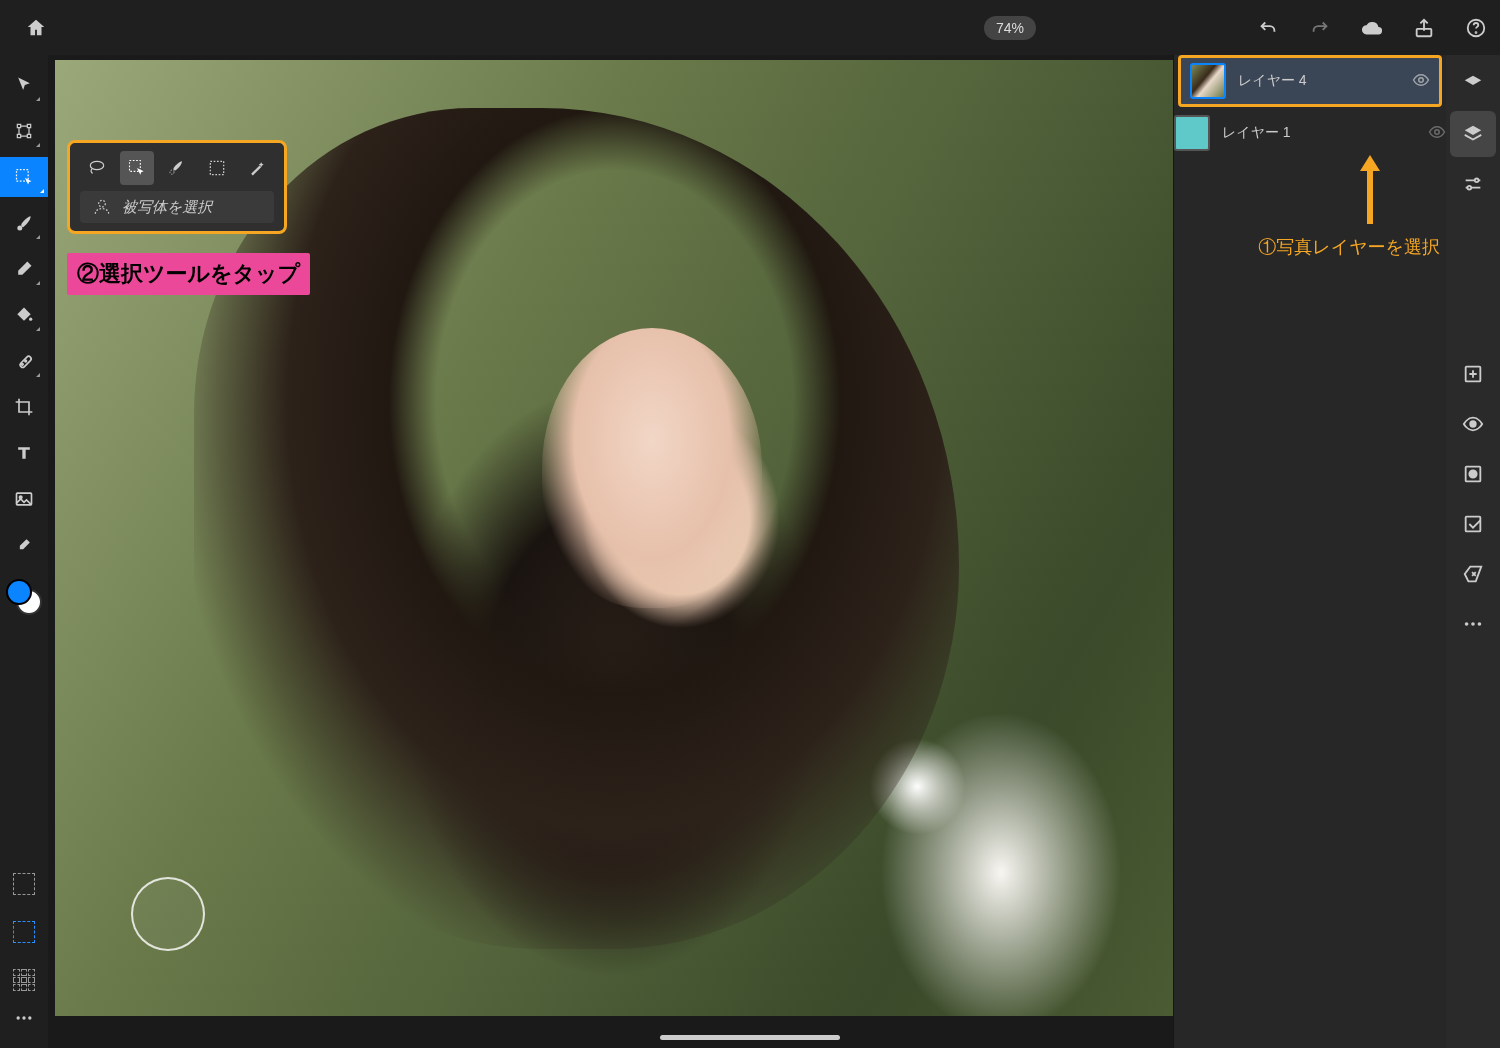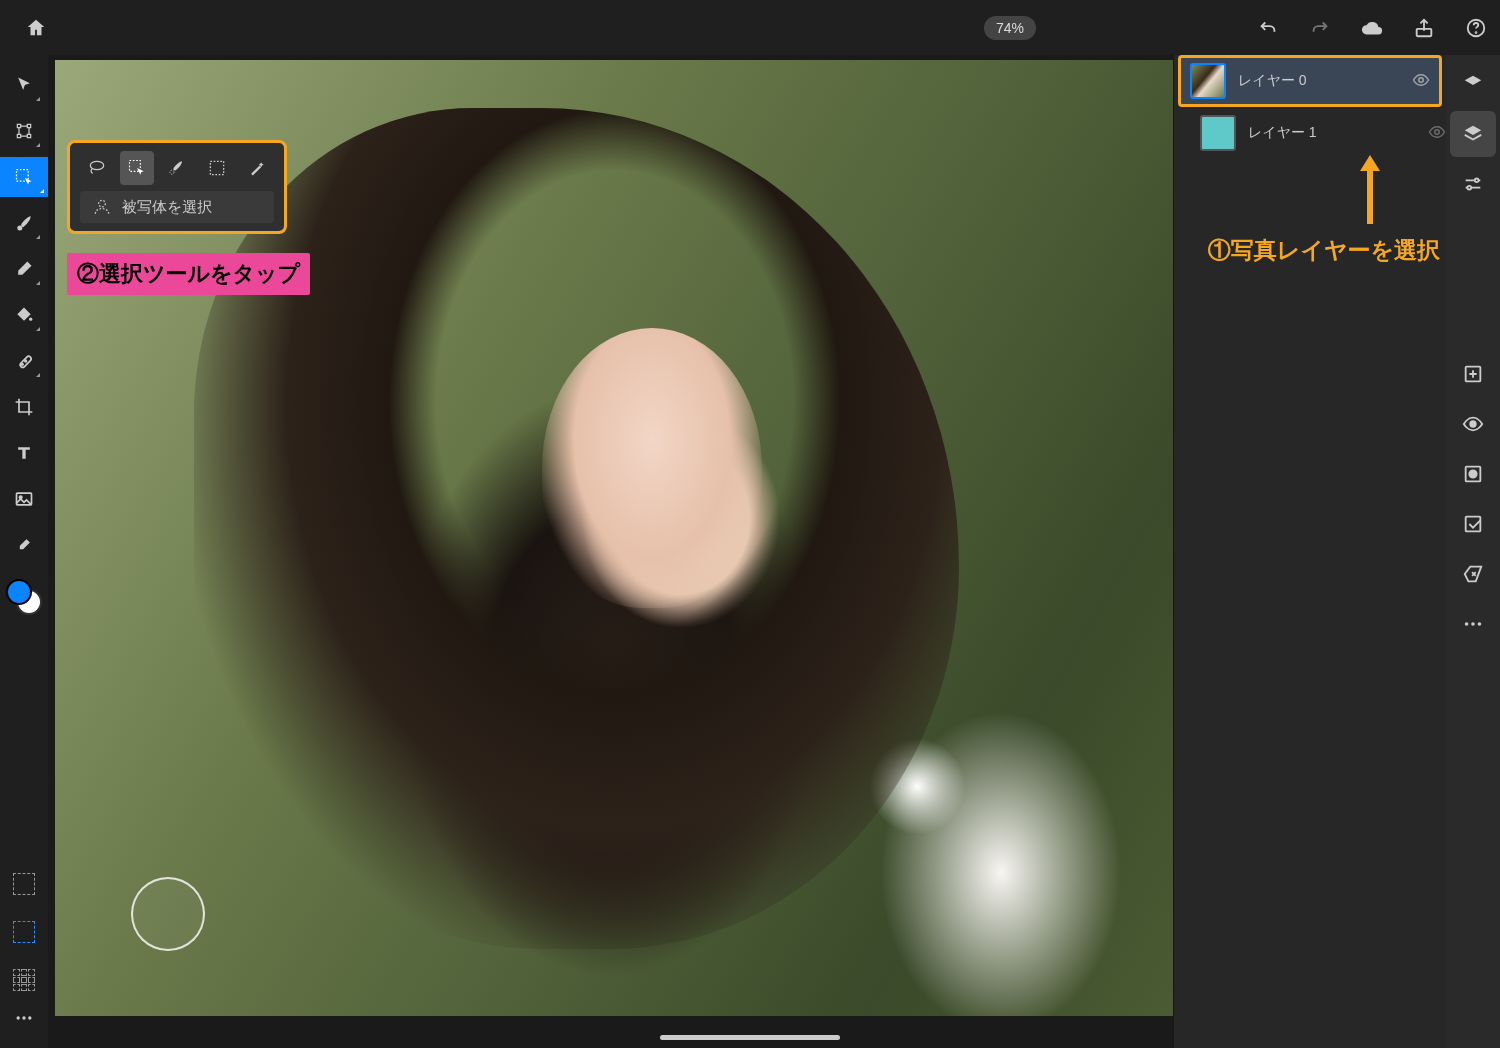--- a/index.html
+++ b/index.html
@@ -170,20 +170,21 @@
     left: 67px;
     top: 140px;
     background: #2f2f2f;
     border-radius: 8px;
     padding: 8px 10px;
     display: flex;
     flex-direction: column;
     gap: 6px;
     border: 3px solid #f5a623;
     z-index: 20;
+    font-style: italic;
   }
   .flyout-row1 {
     display: flex;
     gap: 6px;
   }
   .flyout-tool {
     width: 34px; height: 34px;
     display:flex; align-items:center; justify-content:center;
     border-radius:4px;
   }
@@ -230,21 +231,20 @@
     color: #eee;
   }
   .layer-row {
     display: flex;
     align-items: center;
     gap: 12px;
     padding: 8px 0;
     font-size: 14px;
     color: #ccc;
     position: relative;
-    margin-left: 26px;
   }
   .layer-row.selected {
     background: #3a4656;
     border: 3px solid #f5a623;
     margin: 0 4px;
     border-radius: 4px;
     padding: 5px 9px;
   }
   .layer-thumb {
     width: 36px; height: 36px;
@@ -264,22 +264,22 @@
     position: absolute;
     right: 120px;
     top: 155px;
     z-index: 15;
   }
   .annotation1 {
     position: absolute;
     right: 60px;
     top: 235px;
     color: #f5a623;
-    font-size: 23px;
-    font-weight: 700;
+    font-size: 18px;
+    font-weight: 400;
     z-index: 15;
     text-align: right;
   }
 
   
   .right-toolbar {
     position: absolute;
     right: 0;
     top: 55px;
     width: 54px;
@@ -522,21 +522,21 @@
       </svg>
     <span>被写体を選択</span>
   </div>
 </div>
 
 <div class="annotation2">②選択ツールをタップ</div>
 
 <div class="layers-panel">
   <div class="layer-row selected">
     <div class="layer-thumb"></div>
-    <span>レイヤー 0</span>
+    <span>レイヤー 4</span>
     <div class="eye-icon">
       <svg viewBox="0 0 24 24" fill="none" stroke="#ccc" stroke-width="2">
           <path d="M2 12s4-7 10-7 10 7 10 7-4 7-10 7-10-7-10-7z"></path>
           <circle cx="12" cy="12" r="3"></circle>
         </svg>
     </div>
   </div>
   <div class="layer-row">
     <div class="layer-thumb solid"></div>
     <span>レイヤー 1</span>

